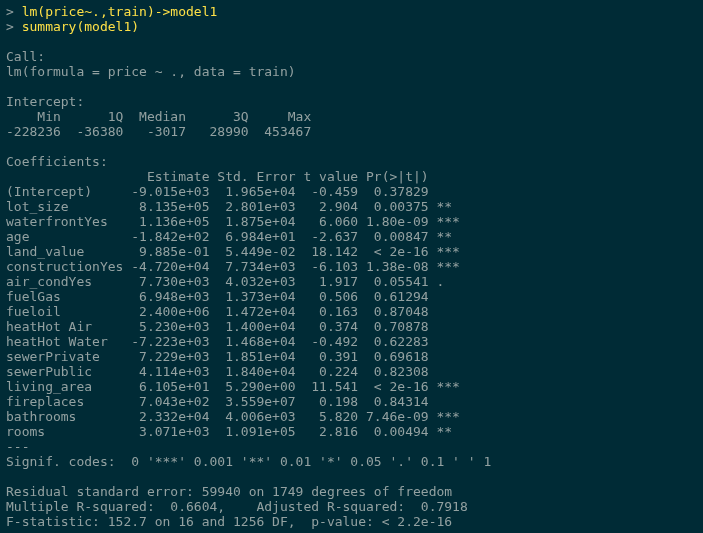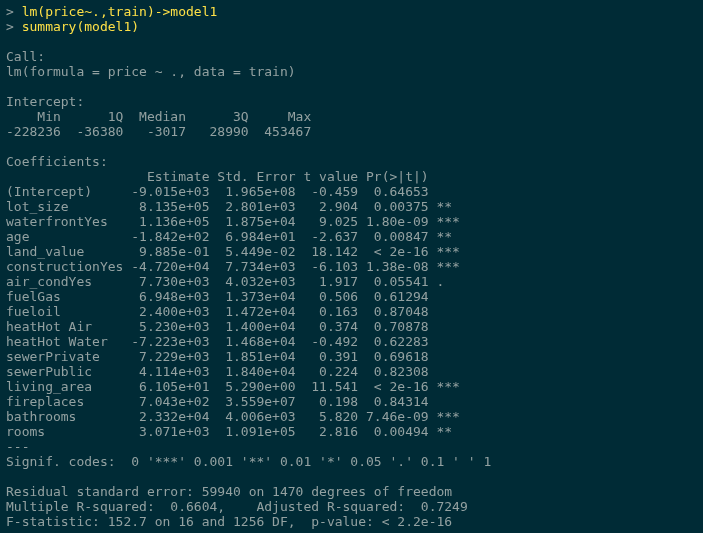--- a/index.html
+++ b/index.html
@@ -29,36 +29,36 @@
 <span></span>
 <span>Call:</span>
 <span>lm(formula = price ~ ., data = train)</span>
 <span></span>
 <span>Intercept:</span>
 <span>    Min      1Q  Median      3Q     Max </span>
 <span>-228236  -36380   -3017   28990  453467 </span>
 <span></span>
 <span>Coefficients:</span>
 <span>                  Estimate Std. Error t value Pr(&gt;|t|)    </span>
-<span>(Intercept)     -9.015e+03  1.965e+08  -0.459  0.64653    </span>
+<span>(Intercept)     -9.015e+03  1.965e+04  -0.459  0.37829    </span>
 <span>lot_size         8.135e+05  2.801e+03   2.904  0.00375 ** </span>
-<span>waterfrontYes    1.136e+05  1.875e+04   9.025 1.80e-09 ***</span>
+<span>waterfrontYes    1.136e+05  1.875e+04   6.060 1.80e-09 ***</span>
 <span>age             -1.842e+02  6.984e+01  -2.637  0.00847 ** </span>
 <span>land_value       9.885e-01  5.449e-02  18.142  &lt; 2e-16 ***</span>
 <span>constructionYes -4.720e+04  7.734e+03  -6.103 1.38e-08 ***</span>
 <span>air_condYes      7.730e+03  4.032e+03   1.917  0.05541 .  </span>
 <span>fuelGas          6.948e+03  1.373e+04   0.506  0.61294    </span>
-<span>fueloil          2.400e+03  1.472e+04   0.163  0.87048    </span>
+<span>fueloil          2.400e+06  1.472e+04   0.163  0.87048    </span>
 <span>heatHot Air      5.230e+03  1.400e+04   0.374  0.70878    </span>
 <span>heatHot Water   -7.223e+03  1.468e+04  -0.492  0.62283    </span>
 <span>sewerPrivate     7.229e+03  1.851e+04   0.391  0.69618    </span>
 <span>sewerPublic      4.114e+03  1.840e+04   0.224  0.82308    </span>
 <span>living_area      6.105e+01  5.290e+00  11.541  &lt; 2e-16 ***</span>
 <span>fireplaces       7.043e+02  3.559e+07   0.198  0.84314    </span>
 <span>bathrooms        2.332e+04  4.006e+03   5.820 7.46e-09 ***</span>
 <span>rooms            3.071e+03  1.091e+05   2.816  0.00494 ** </span>
 <span>---</span>
 <span>Signif. codes:  0 '***' 0.001 '**' 0.01 '*' 0.05 '.' 0.1 ' ' 1</span>
 <span></span>
-<span>Residual standard error: 59940 on 1470 degrees of freedom</span>
-<span>Multiple R-squared:  0.6604,	Adjusted R-squared:  0.7249 </span>
+<span>Residual standard error: 59940 on 1749 degrees of freedom</span>
+<span>Multiple R-squared:  0.6604,	Adjusted R-squared:  0.7918 </span>
 <span>F-statistic: 152.7 on 16 and 1256 DF,  p-value: &lt; 2.2e-16</span>
 </div>
 
 </body></html>

